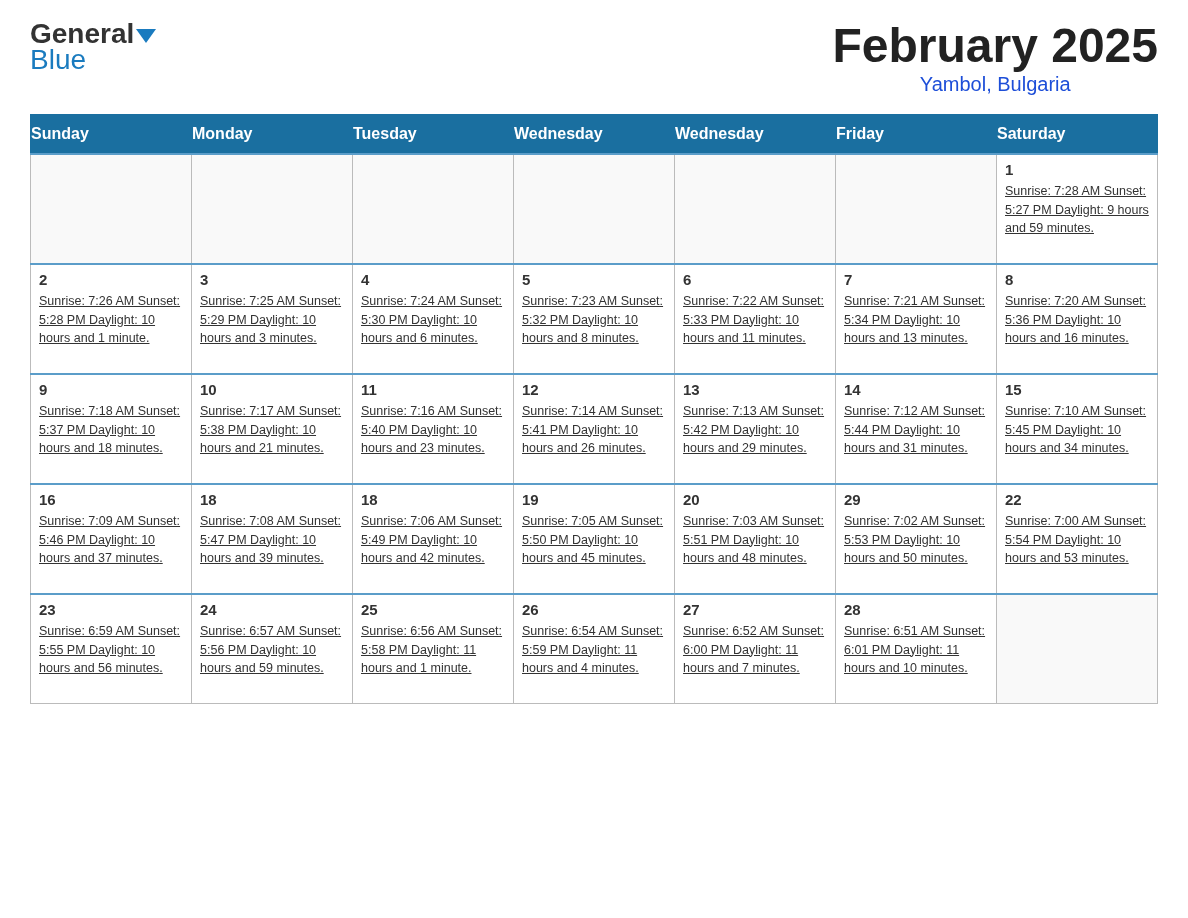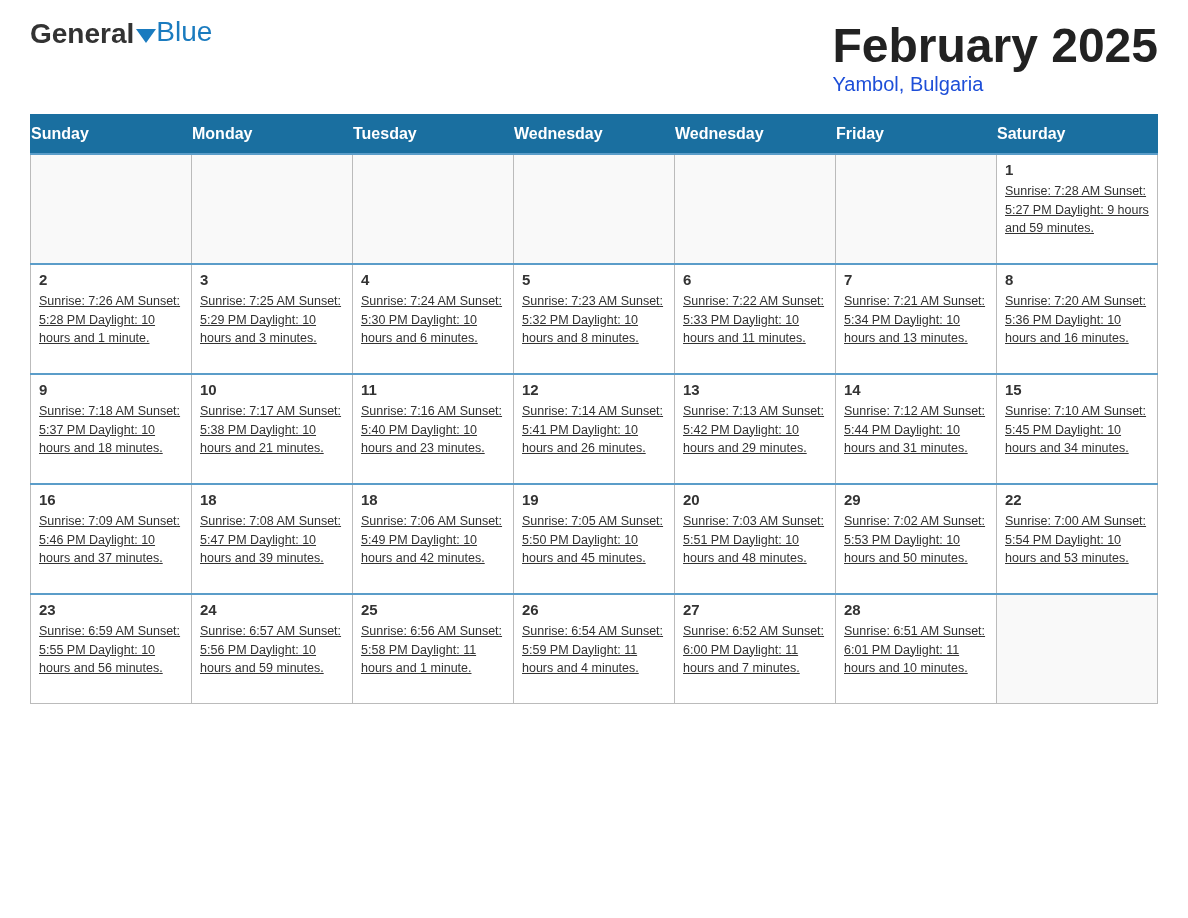--- a/index.html
+++ b/index.html
@@ -12,21 +12,21 @@
       padding: 20px 30px;
     }
     .header {
       display: flex;
       justify-content: space-between;
       align-items: flex-start;
       margin-bottom: 18px;
     }
     .logo {
       display: flex;
-      flex-direction: row;
+      flex-direction: column;
       align-items: flex-start;
       justify-content: flex-end;
     }
     .logo-text {
       font-size: 28px;
       font-weight: bold;
       color: #333;
       line-height: 1;
     }
     .logo-triangle {
@@ -39,21 +39,21 @@
       margin-left: 2px;
       vertical-align: middle;
     }
     .logo-line2 {
       font-size: 28px;
       font-weight: normal;
       color: #1a7bbf;
       margin-top: -4px;
     }
     .title-block {
-      text-align: left;
+      text-align: center;
     }
     .title-block h1 {
       font-size: 48px;
       font-weight: bold;
       color: #222;
       line-height: 1.1;
     }
     .title-block h2 {
       font-size: 20px;
       font-weight: normal;

